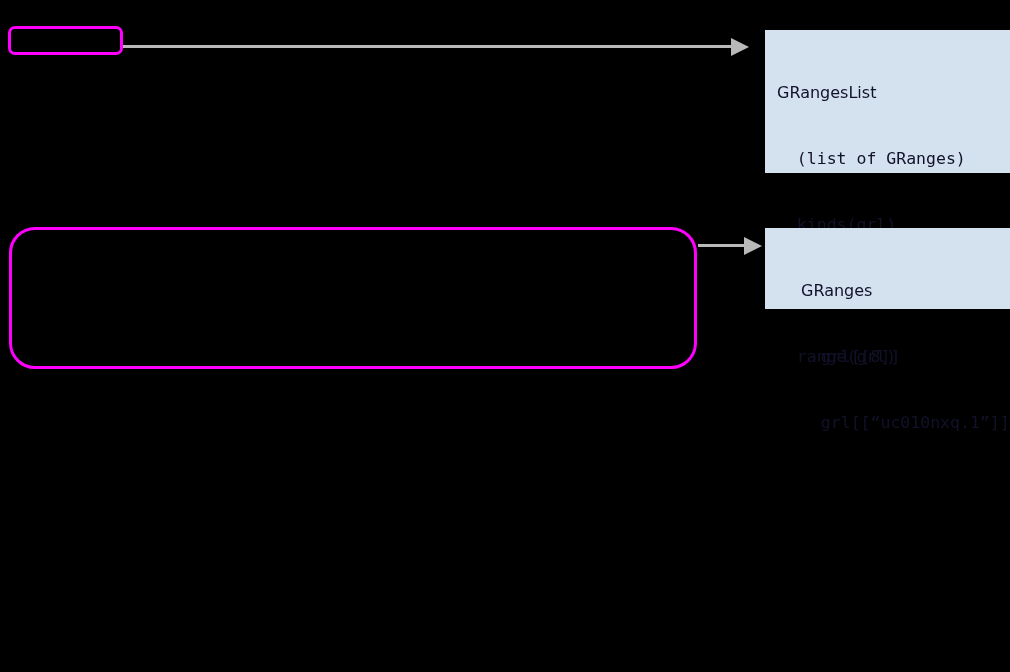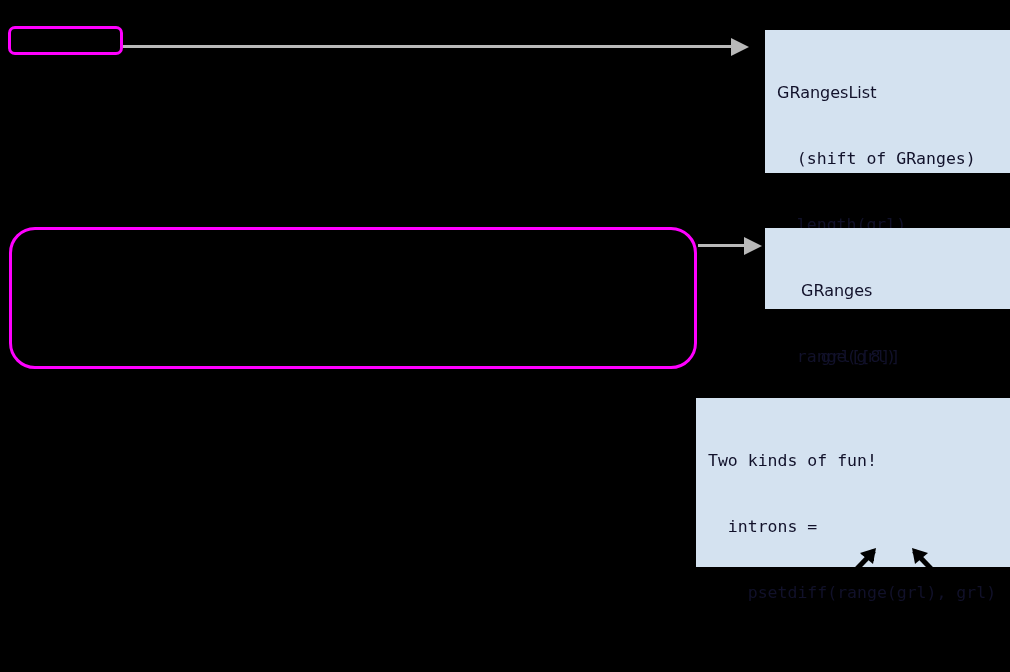--- a/index.html
+++ b/index.html
@@ -143,41 +143,32 @@
   <div class="hl-box" id="hl-granges"></div>
 
   <div class="conn" id="conn-1"></div>
   <div class="arrowhead-right" id="arrow-1"></div>
 
   <div class="conn" id="conn-2"></div>
   <div class="arrowhead-right" id="arrow-2"></div>
 
   <div class="callout" id="callout-grangeslist">
     <span class="line head">GRangesList</span>
-    <span class="line">  (shift of GRanges)</span>
-    <span class="line">  length(grl)</span>
+    <span class="line">  (list of GRanges)</span>
+    <span class="line">  kinds(grl)</span>
     <span class="line">  grl[1:3]</span>
     <span class="line">  range(grl)</span>
   </div>
 
   <div class="callout" id="callout-granges">
     <span class="line head">GRanges</span>
     <span class="line">  grl[[8]]</span>
     <span class="line">  grl[[“uc010nxq.1”]]</span>
   </div>
 
-  <div class="callout" id="callout-fun">
-    <span class="line">Two kinds of fun!</span>
-    <span class="line">  introns =</span>
-    <span class="line">    psetdiff(range(grl), grl)</span>
-    <span class="line blank"></span>
-    
-    
-    
-  </div>
 
   <svg class="pointer" id="pointer-unlist" width="36" height="32">
     <polygon points="2,30 28,2 28,13 19,11 12,25" fill="#000000"></polygon>
     <polygon points="28,2 15,6 26,14" fill="#000000"></polygon>
     <path d="M2,30 L28,3" stroke="#000000" stroke-width="5" fill="none"></path>
     <polygon points="30,0 14,5 27,16" fill="#000000"></polygon>
   </svg>
 
   <svg class="pointer" id="pointer-relist" width="36" height="32">
     <path d="M32,30 L6,3" stroke="#000000" stroke-width="5" fill="none"></path>

